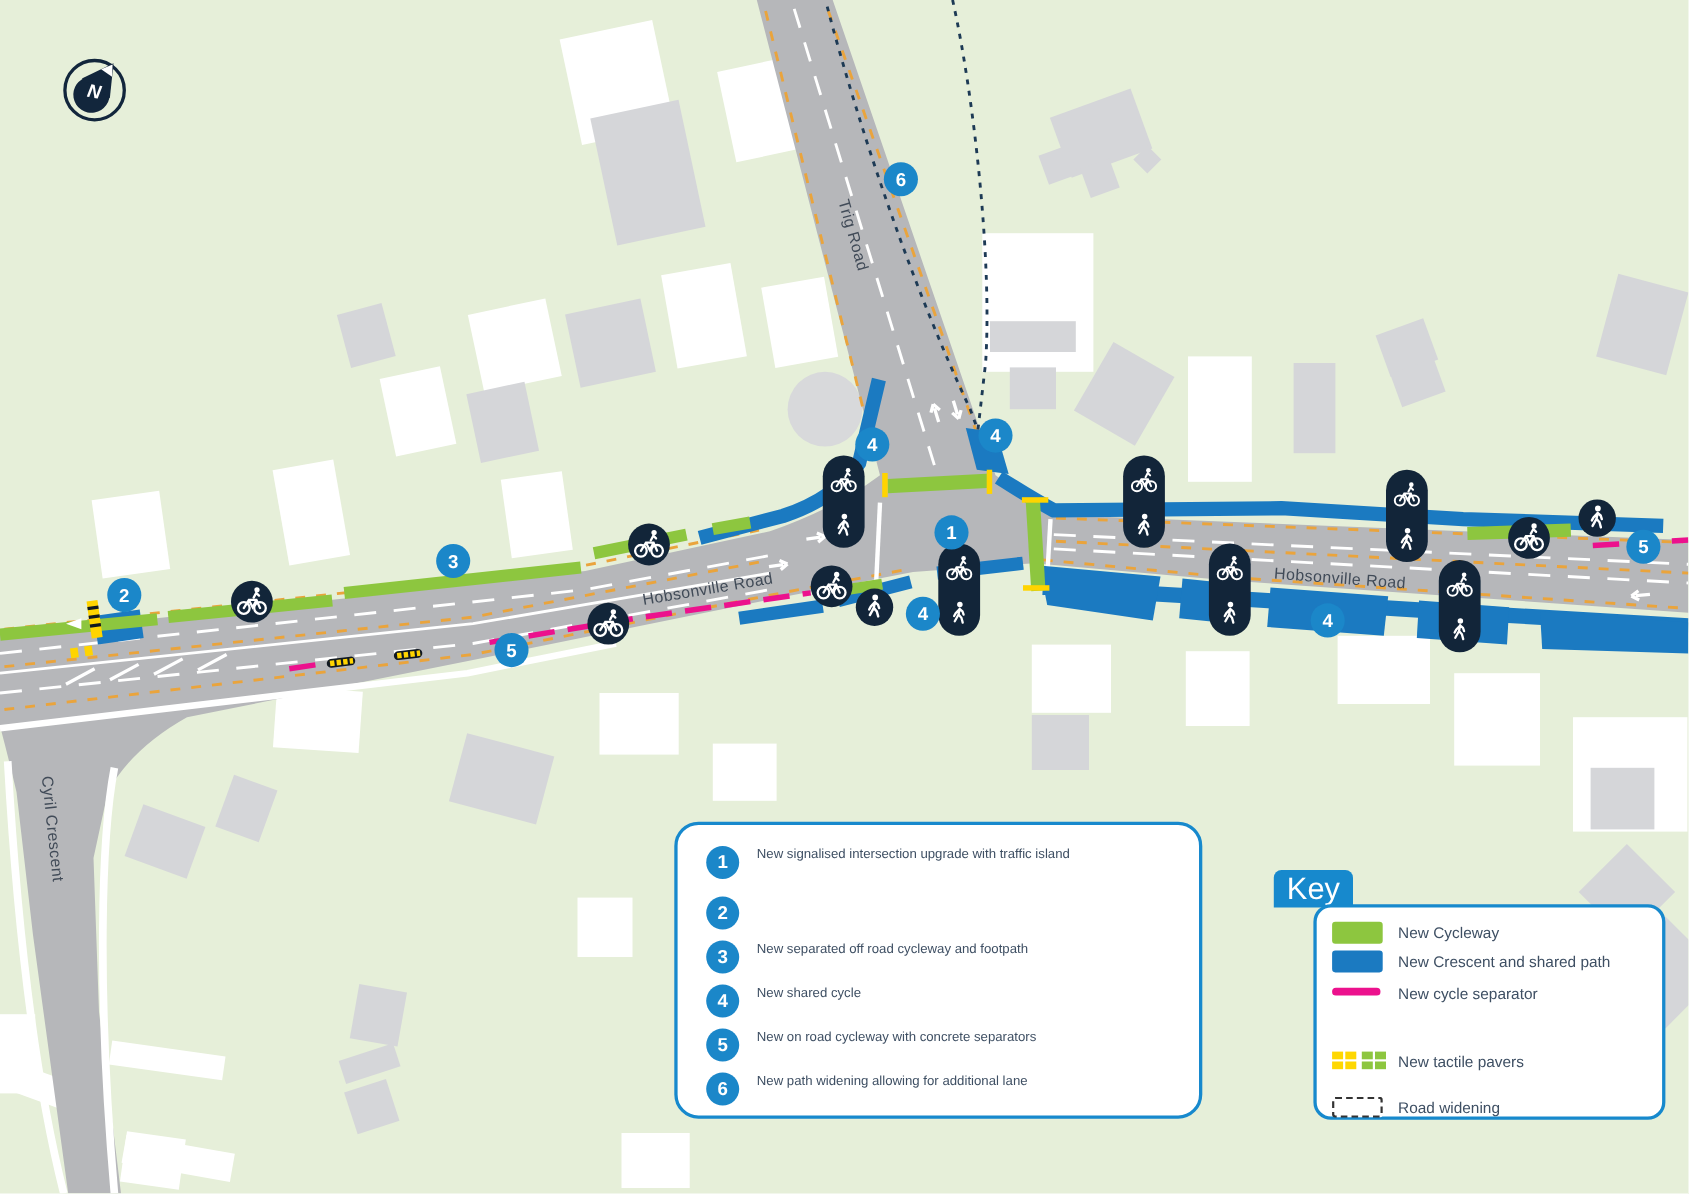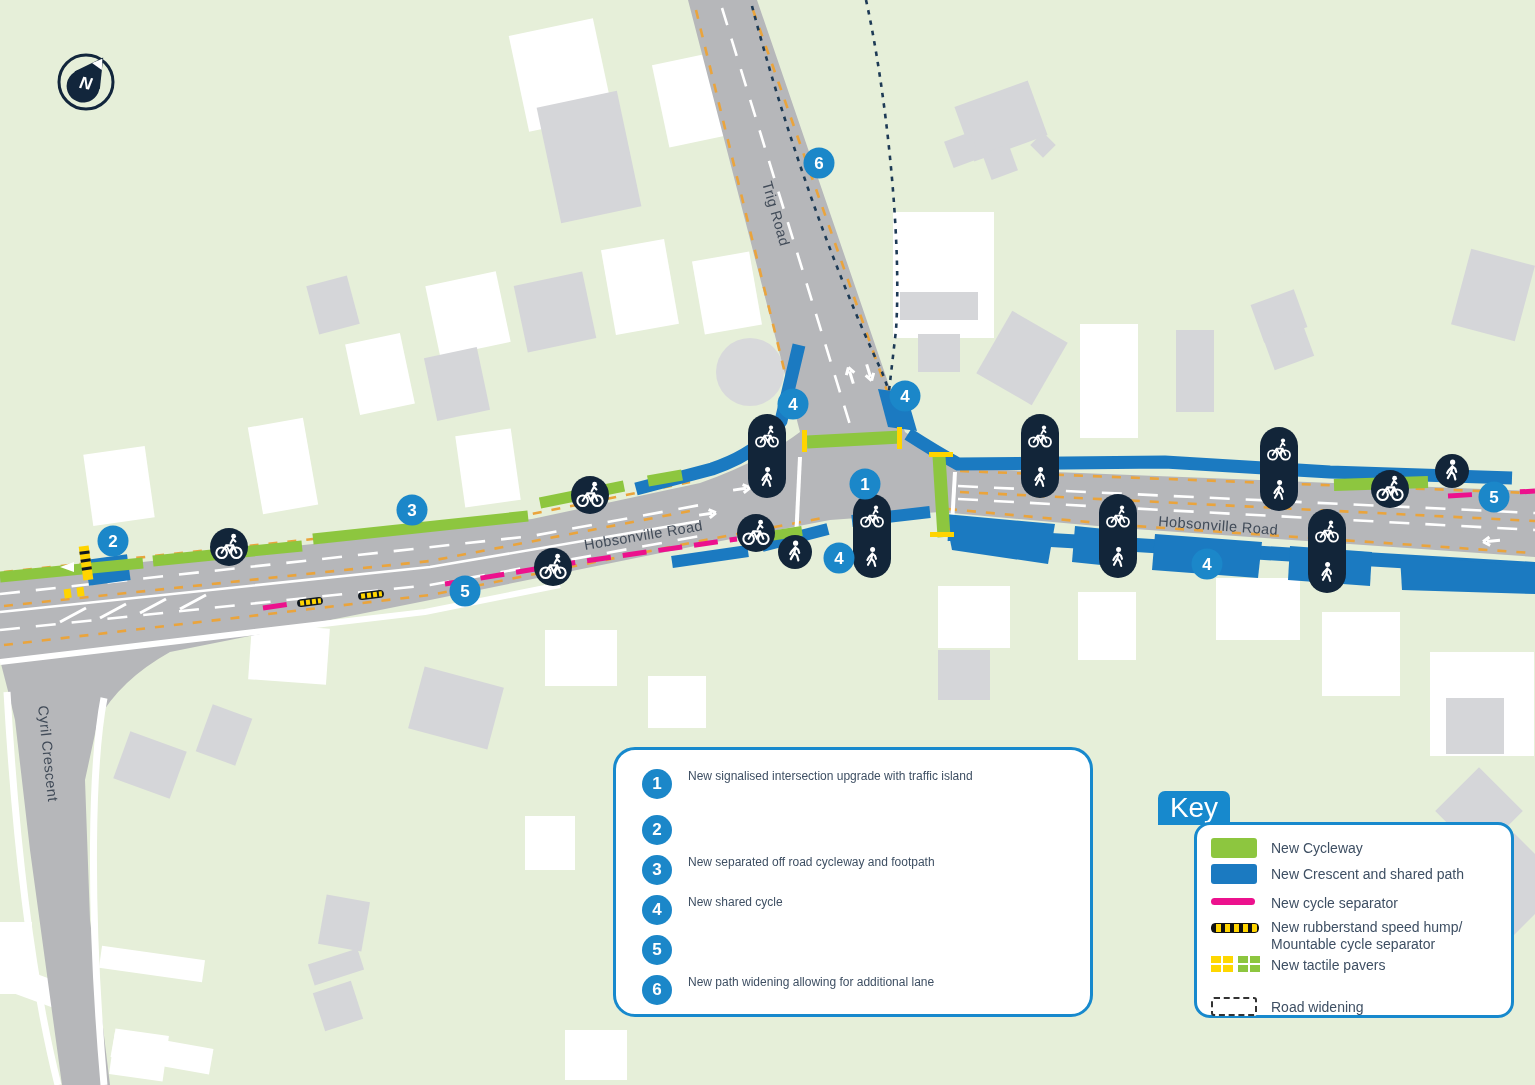--- a/index.html
+++ b/index.html
@@ -392,20 +392,24 @@
   </div>
   <div class="c-row" style="top:145px">
     <div class="c-badge">4</div>
     <div class="c-text">
           <span>New shared cycle</span>
           <span></span>
         </div>
   </div>
   <div class="c-row" style="top:185px">
     <div class="c-badge">5</div>
+    <div class="c-text">
+          <span>New on road cycleway with concrete separators</span>
+          <span></span>
+        </div>
   </div>
   <div class="c-row" style="top:225px">
     <div class="c-badge">6</div>
     <div class="c-text">
           <span>New path widening  allowing for additional lane</span>
           <span></span>
         </div>
   </div>
 </div>
 
@@ -429,29 +433,20 @@
           <span></span>
         </div>
   </div>
   <div class="k-row" style="top:68px">
     <div class="k-sw">
           <div class="sw-pink"></div>
         </div>
     <div class="k-text">
           <span>New cycle separator</span>
           <span></span>
-        </div>
-  </div>
-  <div class="k-row" style="top:94px">
-    <div class="k-sw">
-          <div class="sw-hump"></div>
-        </div>
-    <div class="k-text">
-          <span>New rubberstand speed hump/</span>
-          <span>Mountable cycle separator</span>
         </div>
   </div>
   <div class="k-row" style="top:130px">
     <div class="k-sw">
           <div class="sw-tac">
       <div class="tac-grid">
               <span class="tac-cell-y"></span>
               <span class="tac-cell-y"></span>
               <span class="tac-cell-y"></span>
               <span class="tac-cell-y"></span>

